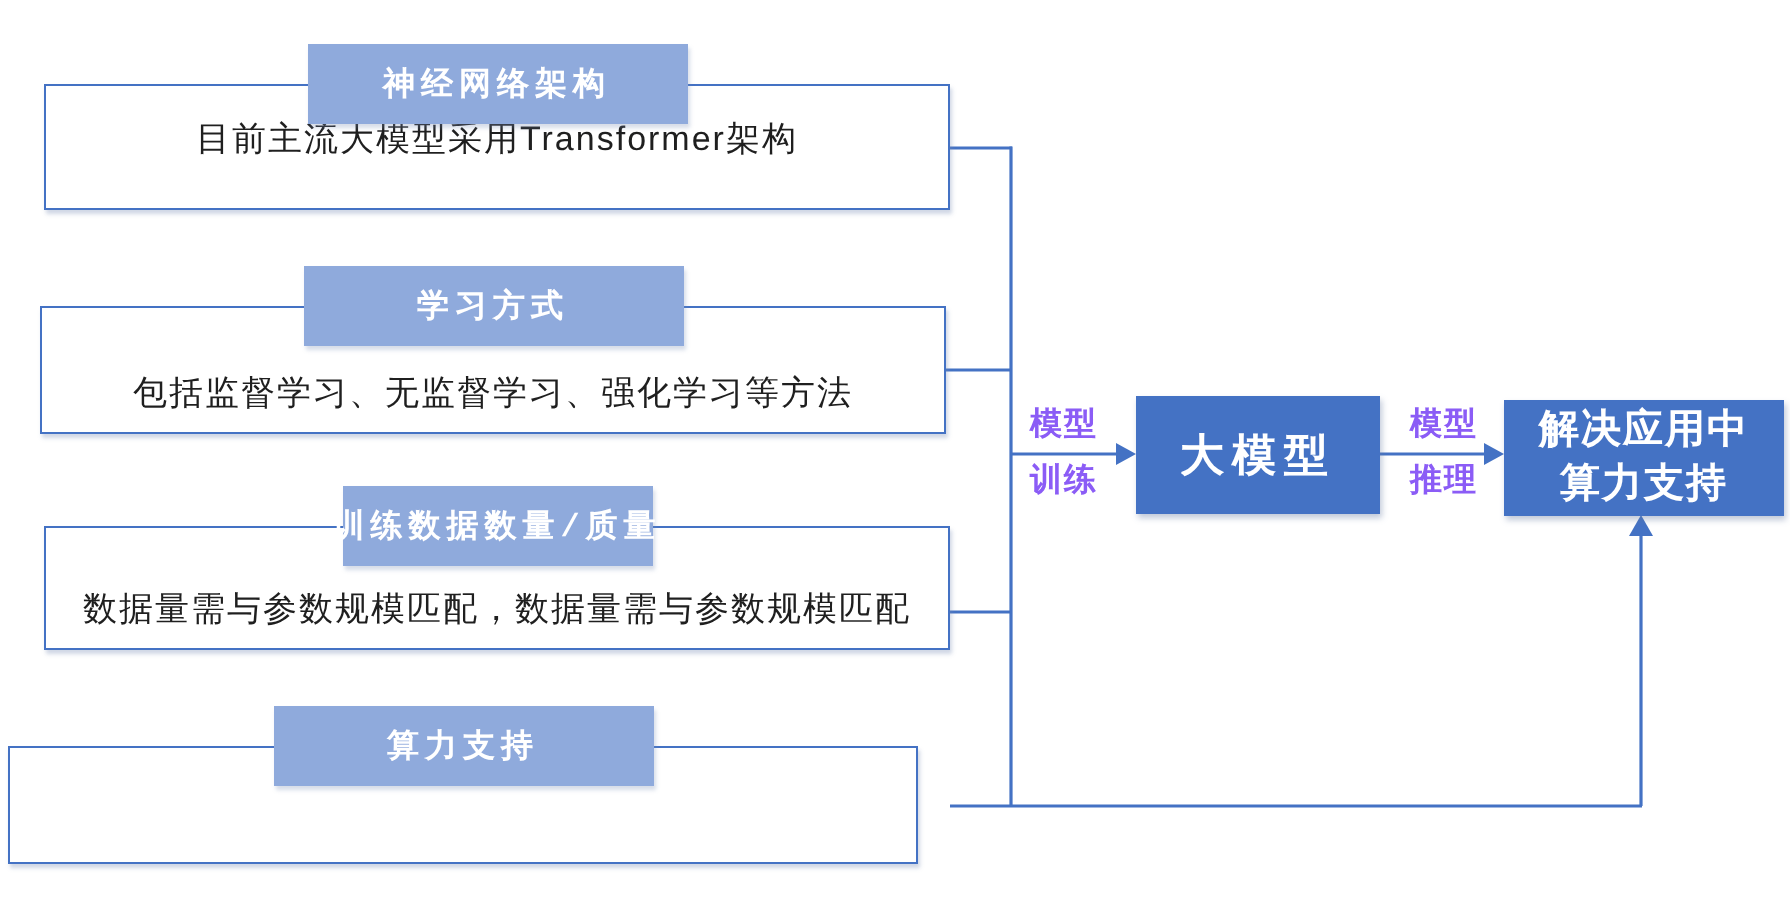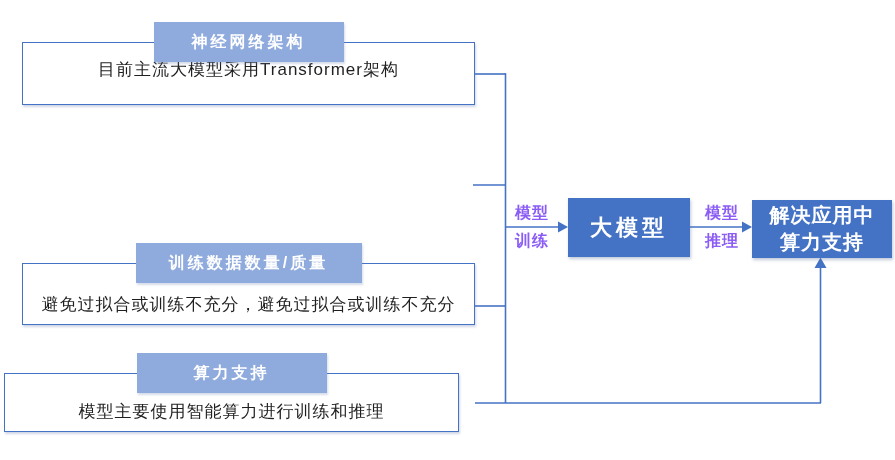--- a/index.html
+++ b/index.html
@@ -116,29 +116,32 @@
     <polygon class="arrowhead" points="742,221.5 742,232.5 752,227"></polygon>
     <path class="wire" d="M820.5 403 V267"></path>
     <polygon class="arrowhead" points="814.5,268 826.5,268 820.5,257.5"></polygon>
   </svg>
 
   <div class="group" style="left:22px; top:42px; width:453px; height:63px;align-items:center;">
     <div class="tab">神经网络架构</div>
     <div class="body">目前主流大模型采用Transformer架构</div>
   </div>
 
+  <div class="group" style="left:20px; top:153px; width:453px; height:64px;">
+    <div class="tab">学习方式</div>
+    <div class="body">包括监督学习、无监督学习、强化学习等方法</div>
+  </div>
 
   <div class="group" style="left:22px; top:263px; width:453px; height:62px;">
-    <div class="tab" style="width:226px;">训练数据数量/质量</div>
-    <div class="body">避免过拟合或训练不充分，避免过拟合或训练不充分</div>
+    <div class="tab" style="width:155px;font-family:Liberation Mono, monospace;">训练数据数量/质量</div>
+    <div class="body">数据量需与参数规模匹配，数据量需与参数规模匹配</div>
   </div>
 
   <div class="group" style="left:4px; top:373px; width:455px; height:59px;">
     <div class="tab">算力支持</div>
-    <div class="body">模型主要使用智能算力进行训练和推理</div>
   </div>
 
   <div class="flow-label" style="left:506px; top:203px;">
     <div class="l1">模型</div>
     <div class="l2">训练</div>
   </div>
 
   <div class="bluebox" id="model-box">
     <div>大模型</div>
   </div>

